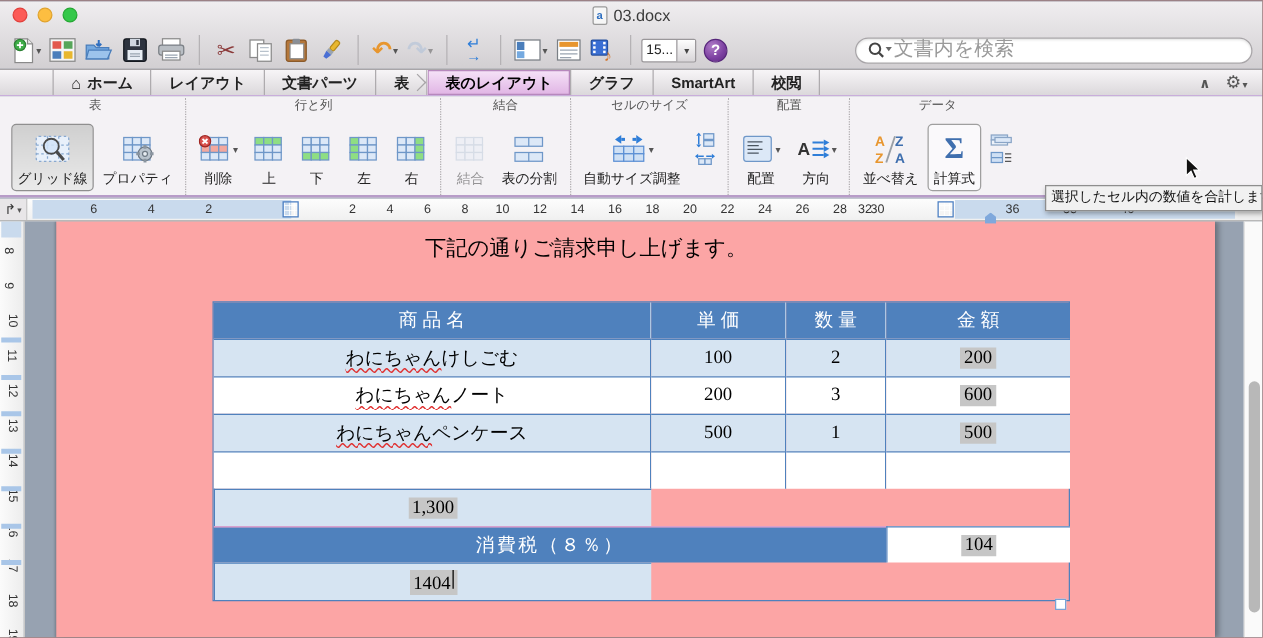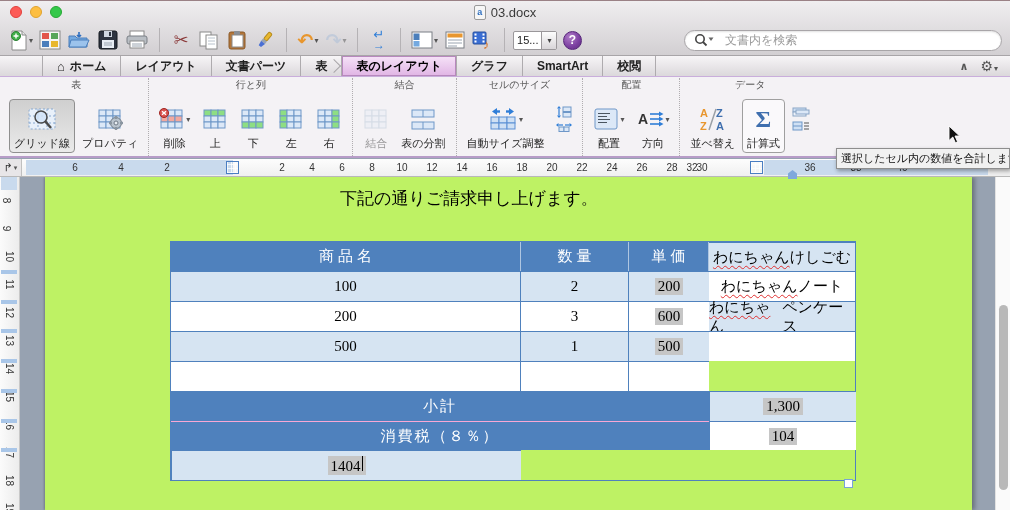--- a/index.html
+++ b/index.html
@@ -21,21 +21,21 @@
 .tico{display:inline-flex;align-items:center;justify-content:center}
 .dd{font-size:8px;color:#555;margin-left:1px}
 .tdiv{width:1px;height:24px;background:#b5b2b5;margin:0 6px;flex:none}
 .glyph{display:inline-block}
 .marks{display:inline-flex;flex-direction:column;align-items:center;line-height:10px}
 .zoombox{border:1px solid #9a979a;background:#fff;height:19px;border-radius:2px;display:inline-flex;align-items:stretch;padding:0}
 .zval{font-size:11px;padding:2px 3px;color:#222;min-width:25px}
 .zdd{width:15px;background:linear-gradient(#fdfdfd,#d8d5d8);border-left:1px solid #9a979a;font-size:8px;display:flex;align-items:center;justify-content:center;color:#444}
 .helpico{width:19px;height:19px;border-radius:50%;background:radial-gradient(circle at 35% 30%,#b07cc8,#7b3fa0 60%,#5e2b80);color:#fff;font-weight:bold;font-size:12px;display:inline-flex;align-items:center;justify-content:center;border:1px solid #56257a}
 .searchwrap{margin-left:auto;width:318px;height:21px;background:#fff;border:1px solid #a8a5a8;border-radius:11px;display:flex;align-items:center;padding:0 8px;box-shadow:inset 0 1px 2px rgba(0,0,0,.12)}
-.search-input{border:none;outline:none;flex:1;font-size:12px;color:#333;background:transparent;margin-left:11px;font-family:Liberation Serif, serif}
+.search-input{border:none;outline:none;flex:1;font-size:16px;color:#333;background:transparent;margin-left:1px;font-family:Liberation Serif, serif}
 .search-input::placeholder{color:#9a9a9a}
 
 
 .tabbar{position:absolute;top:56px;left:0;right:0;height:21px;background:linear-gradient(#f7f5f7,#dbd8db);border-bottom:1px solid #c9aedb;display:flex;align-items:stretch;padding-left:42px}
 .tab{display:inline-flex;align-items:center;gap:5px;padding:0 14px;font-size:12px;font-weight:bold;color:#222;border-right:1px solid #aeabae;position:relative}
 .tab:first-child{border-left:1px solid #aeabae}
 .tab.active{background:linear-gradient(#f6e3f8,#e0b4e4);box-shadow:inset 0 0 0 1px #b788bd;color:#000}
 .tab.chev::after{content:'';position:absolute;right:2px;top:5px;width:9px;height:9px;border-top:1px solid #a8a5a8;border-right:1px solid #a8a5a8;transform:rotate(45deg)}
 .homeico{font-size:13px;line-height:13px}
 .tabctrl{margin-left:auto;display:flex;align-items:center;gap:12px;padding-right:12px;color:#555}
@@ -69,21 +69,21 @@
 .rnum{position:absolute;top:3px;font-size:10px;color:#333;transform:translateX(-50%);z-index:2}
 .rmark{position:absolute;top:2px;width:13px;height:13px;background:linear-gradient(#a9c8ee,#6d9ad2);border:1px solid #4a7ec2;z-index:3;background-image:repeating-linear-gradient(90deg,rgba(255,255,255,.75) 0 1px,transparent 1px 4px),repeating-linear-gradient(0deg,rgba(255,255,255,.75) 0 1px,transparent 1px 4px)}
 .rhang{position:absolute;top:11px;width:9px;height:9px;background:#7fa8dc;clip-path:polygon(50% 0,100% 40%,100% 100%,0 100%,0 40%);z-index:3}
 .vruler{position:absolute;left:0;top:177px;width:20px;bottom:0;background:linear-gradient(90deg,#fbfbfb,#ececec);border-right:1px solid #c8c8c8;z-index:4}
 .vnum{position:absolute;left:4px;font-size:10px;color:#333;transform:rotate(90deg)}
 .vmark{position:absolute;left:1px;right:2px;height:4px;background:#a9c6e8}
 .vtop{position:absolute;left:1px;right:2px;top:0;height:13px;background:#c9daed}
 
 
 .docarea{position:absolute;left:20px;top:177px;right:0;bottom:0;background:#97a2b1}
-.page{position:absolute;left:25px;top:0;width:927px;height:333px;background:#bef264;box-shadow:3px 0 4px rgba(0,0,0,.28),-1px 0 2px rgba(0,0,0,.22)}
+.page{position:absolute;left:25px;top:0;width:927px;height:333px;background:#fca5a5;box-shadow:3px 0 4px rgba(0,0,0,.28),-1px 0 2px rgba(0,0,0,.22)}
 .intro{position:absolute;left:295px;top:10px;font-family:"Liberation Serif","DejaVu Serif",serif;font-size:17px;color:#000}
 .wtable{position:absolute;left:125px;top:64px;width:686px;display:grid;grid-template-columns:350px 108px 80px 147px;grid-template-rows:29px 30px 30px 30px 30px 30px 29px 30px;border:1px solid #4f81bd;font-family:"Liberation Serif","DejaVu Serif",serif;font-size:15px;color:#000}
 .wtable > div{display:flex;align-items:center;justify-content:center}
 .hc{background:#4f81bd;color:#fff;letter-spacing:4px;text-indent:4px;border-right:1px solid rgba(255,255,255,.55)}
 .hc.c4{border-right:none}
 .dc{border-top:1px solid #4f81bd;border-right:1px solid #4f81bd;background:#fff}
 .dc.c4{border-right:none}
 .dc.band{background:#d6e4f2}
 .sl{grid-column:1/4;background:#4f81bd;color:#fff;border-top:1px solid #f9a8d4;letter-spacing:2px}
 .sl.first{border-top:1px solid #4f81bd}
@@ -680,22 +680,23 @@
       <div class="vmark" style="top: 212px;"></div>
       <div class="vmark" style="top: 242px;"></div>
       <div class="vmark" style="top: 271px;"></div>
     </div>
 
   <div class="docarea">
     <div class="page">
       <div class="intro">下記の通りご請求申し上げます。</div>
       <div class="wtable" id="wtable">
           <div class="hc">商品名</div>
+          <div class="hc">単価</div>
           <div class="hc">数量</div>
-          <div class="hc">単価</div>
+          <div class="hc c4">金額</div>
           <div class="dc band">
             <span class="sp">わにちゃん</span>
             <span>けしごむ</span>
           </div>
           <div class="dc band">100</div>
           <div class="dc band">2</div>
           <div class="dc c4 band">
             <span class="shade">200</span>
           </div>
           <div class="dc">
@@ -713,21 +714,20 @@
           </div>
           <div class="dc band">500</div>
           <div class="dc band">1</div>
           <div class="dc c4 band">
             <span class="shade">500</span>
           </div>
           <div class="dc"></div>
           <div class="dc"></div>
           <div class="dc"></div>
           <div class="dc c4"></div>
-          <div class="sl first">小計</div>
           <div class="sv band">
             <span class="shade">1,300</span>
           </div>
           <div class="sl">消費税（８％）</div>
           <div class="sv">
             <span class="shade">104</span>
           </div>
           <div class="sv band">
             <span class="shade">1404<span class="caret"></span></span>
           </div>

